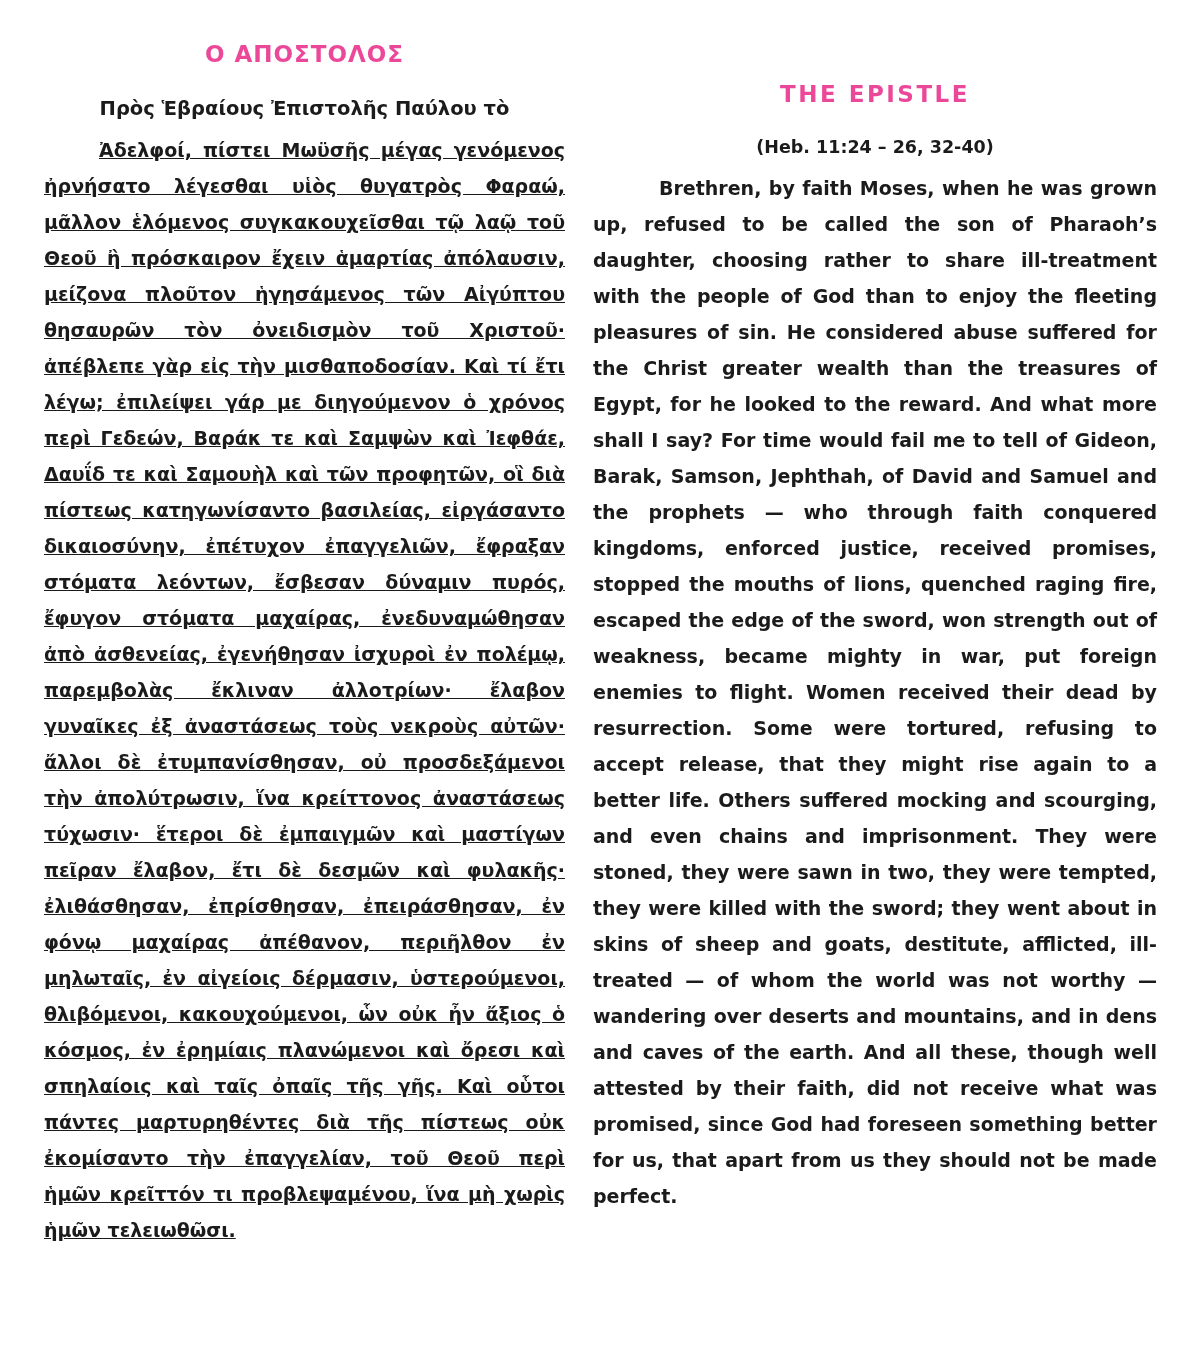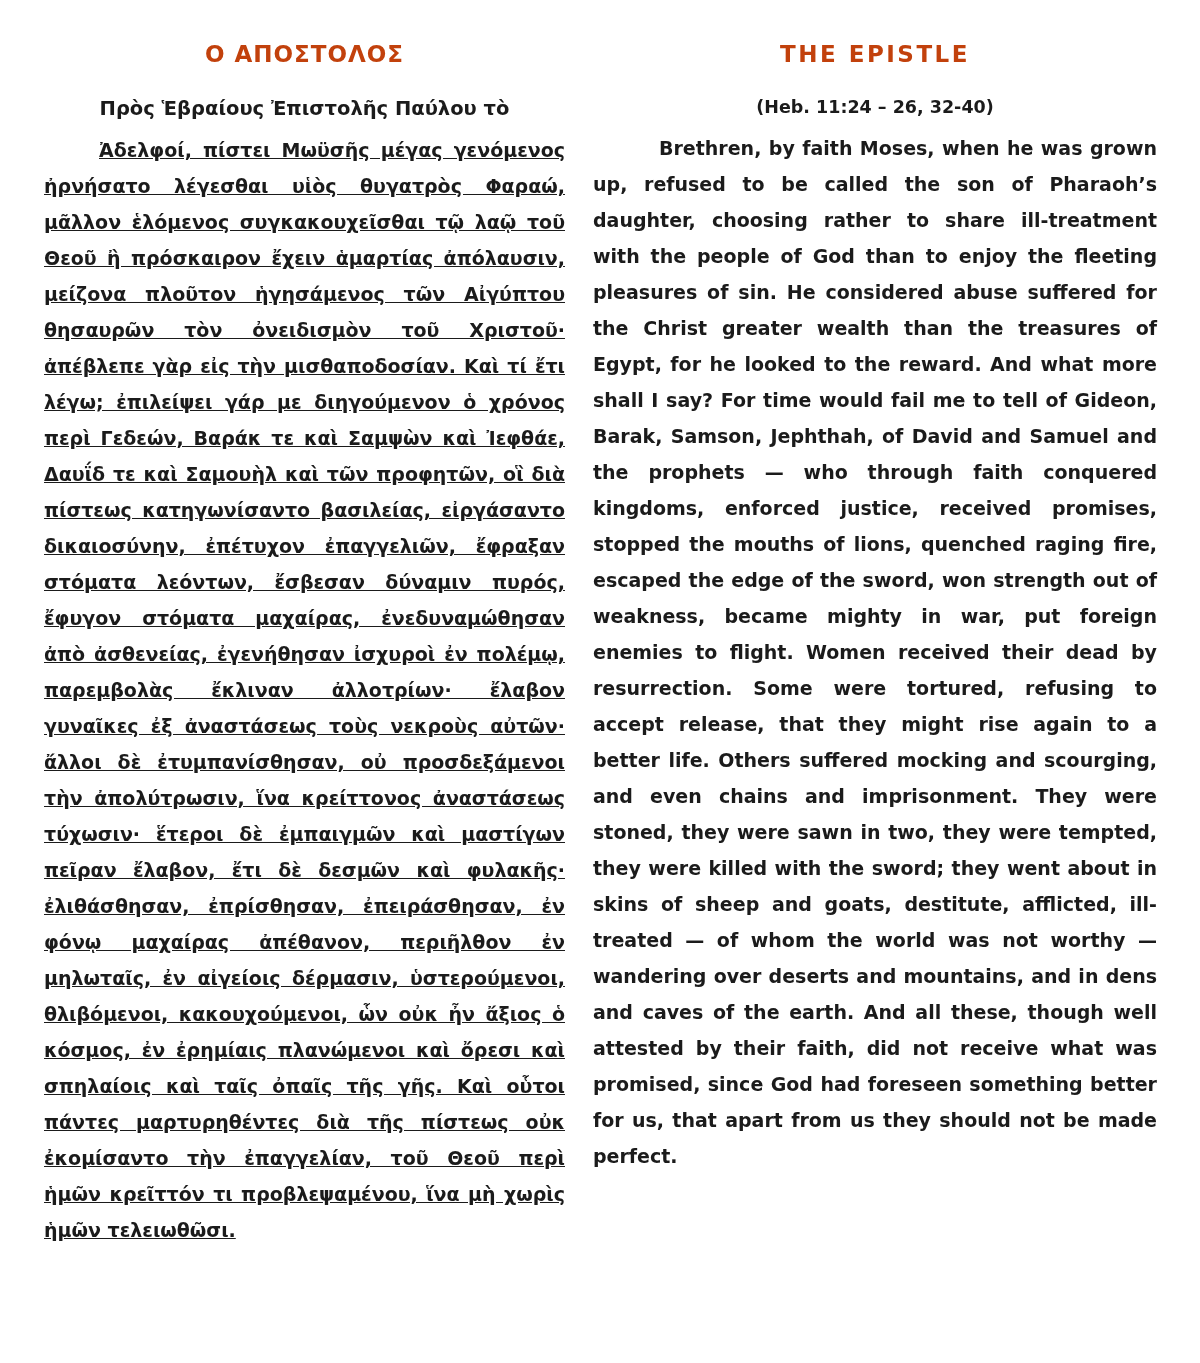--- a/index.html
+++ b/index.html
@@ -28,25 +28,26 @@
     box-sizing: border-box;
   }
   .col-left  { width: 521px; }
   .col-right { width: 564px; }
   .title {
     margin: 0;
     padding: 0;
     text-align: center;
     font-size: 23px;
     line-height: 28px;
-    color: #c2410c;
+    color: #ec4899;
     letter-spacing: 1px;
   }
   .col-right .title {
     letter-spacing: 2.5px;
+    margin-top: 40px;
   }
   .subtitle {
     margin: 24px 0 0 0;
     text-align: center;
     font-size: 19.5px;
     line-height: 34px;
   }
   .subtitle .sub-small {
     display: block;
     font-size: 17.5px;

